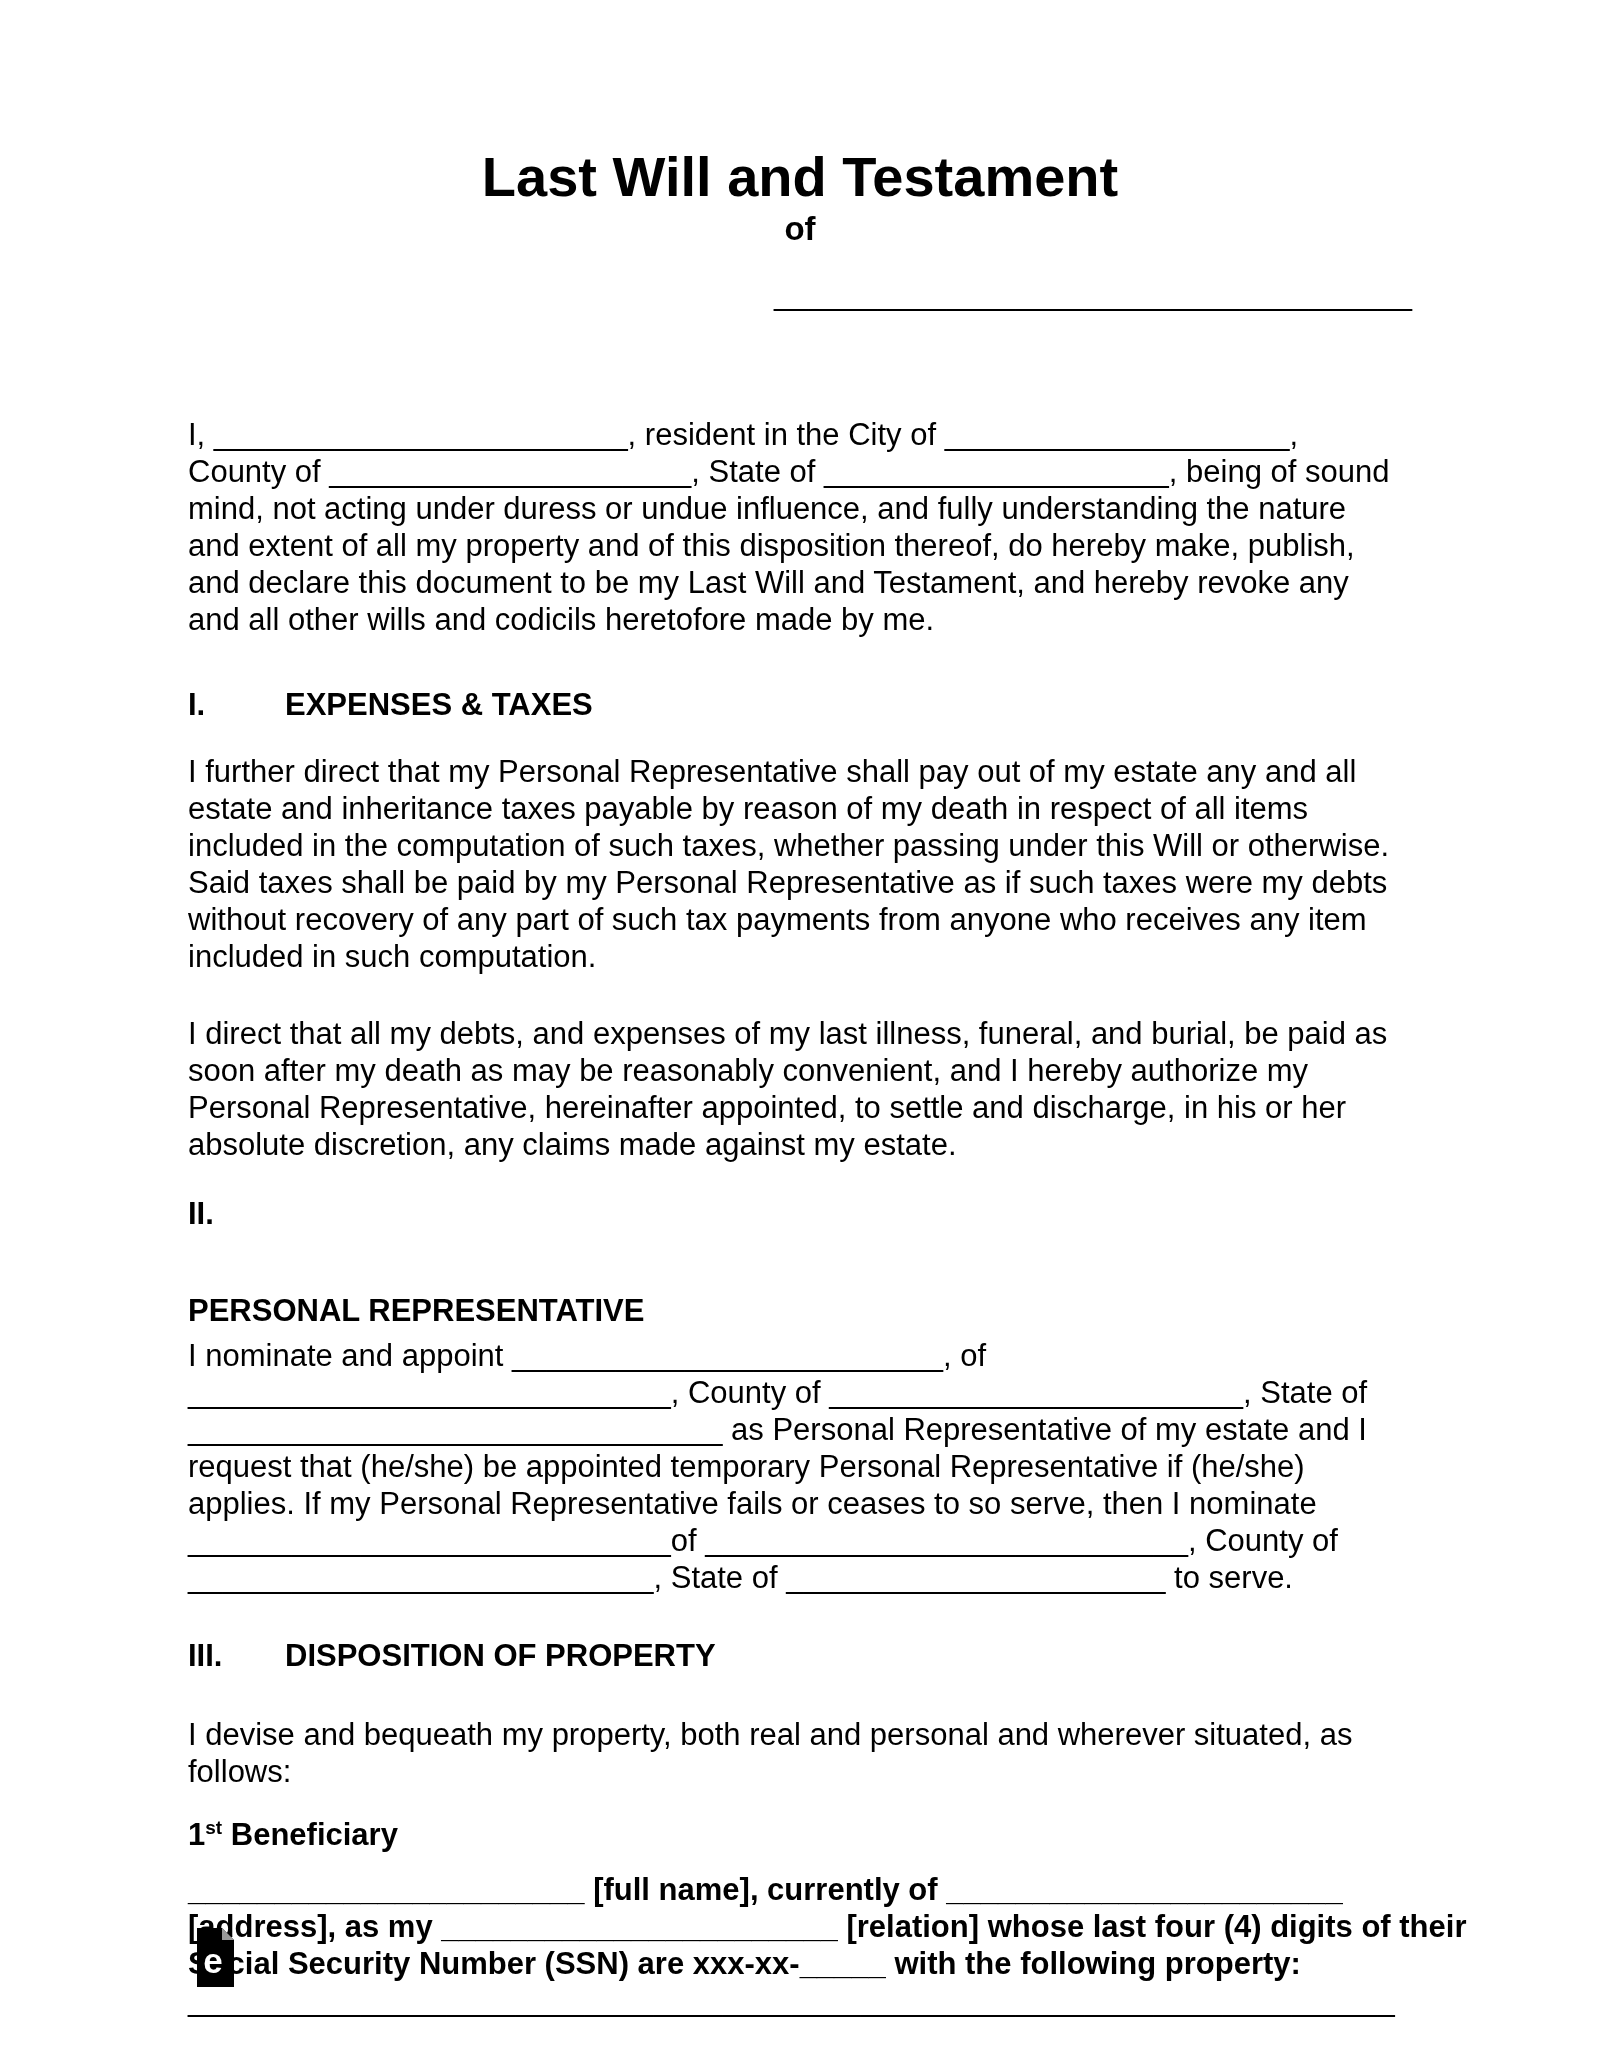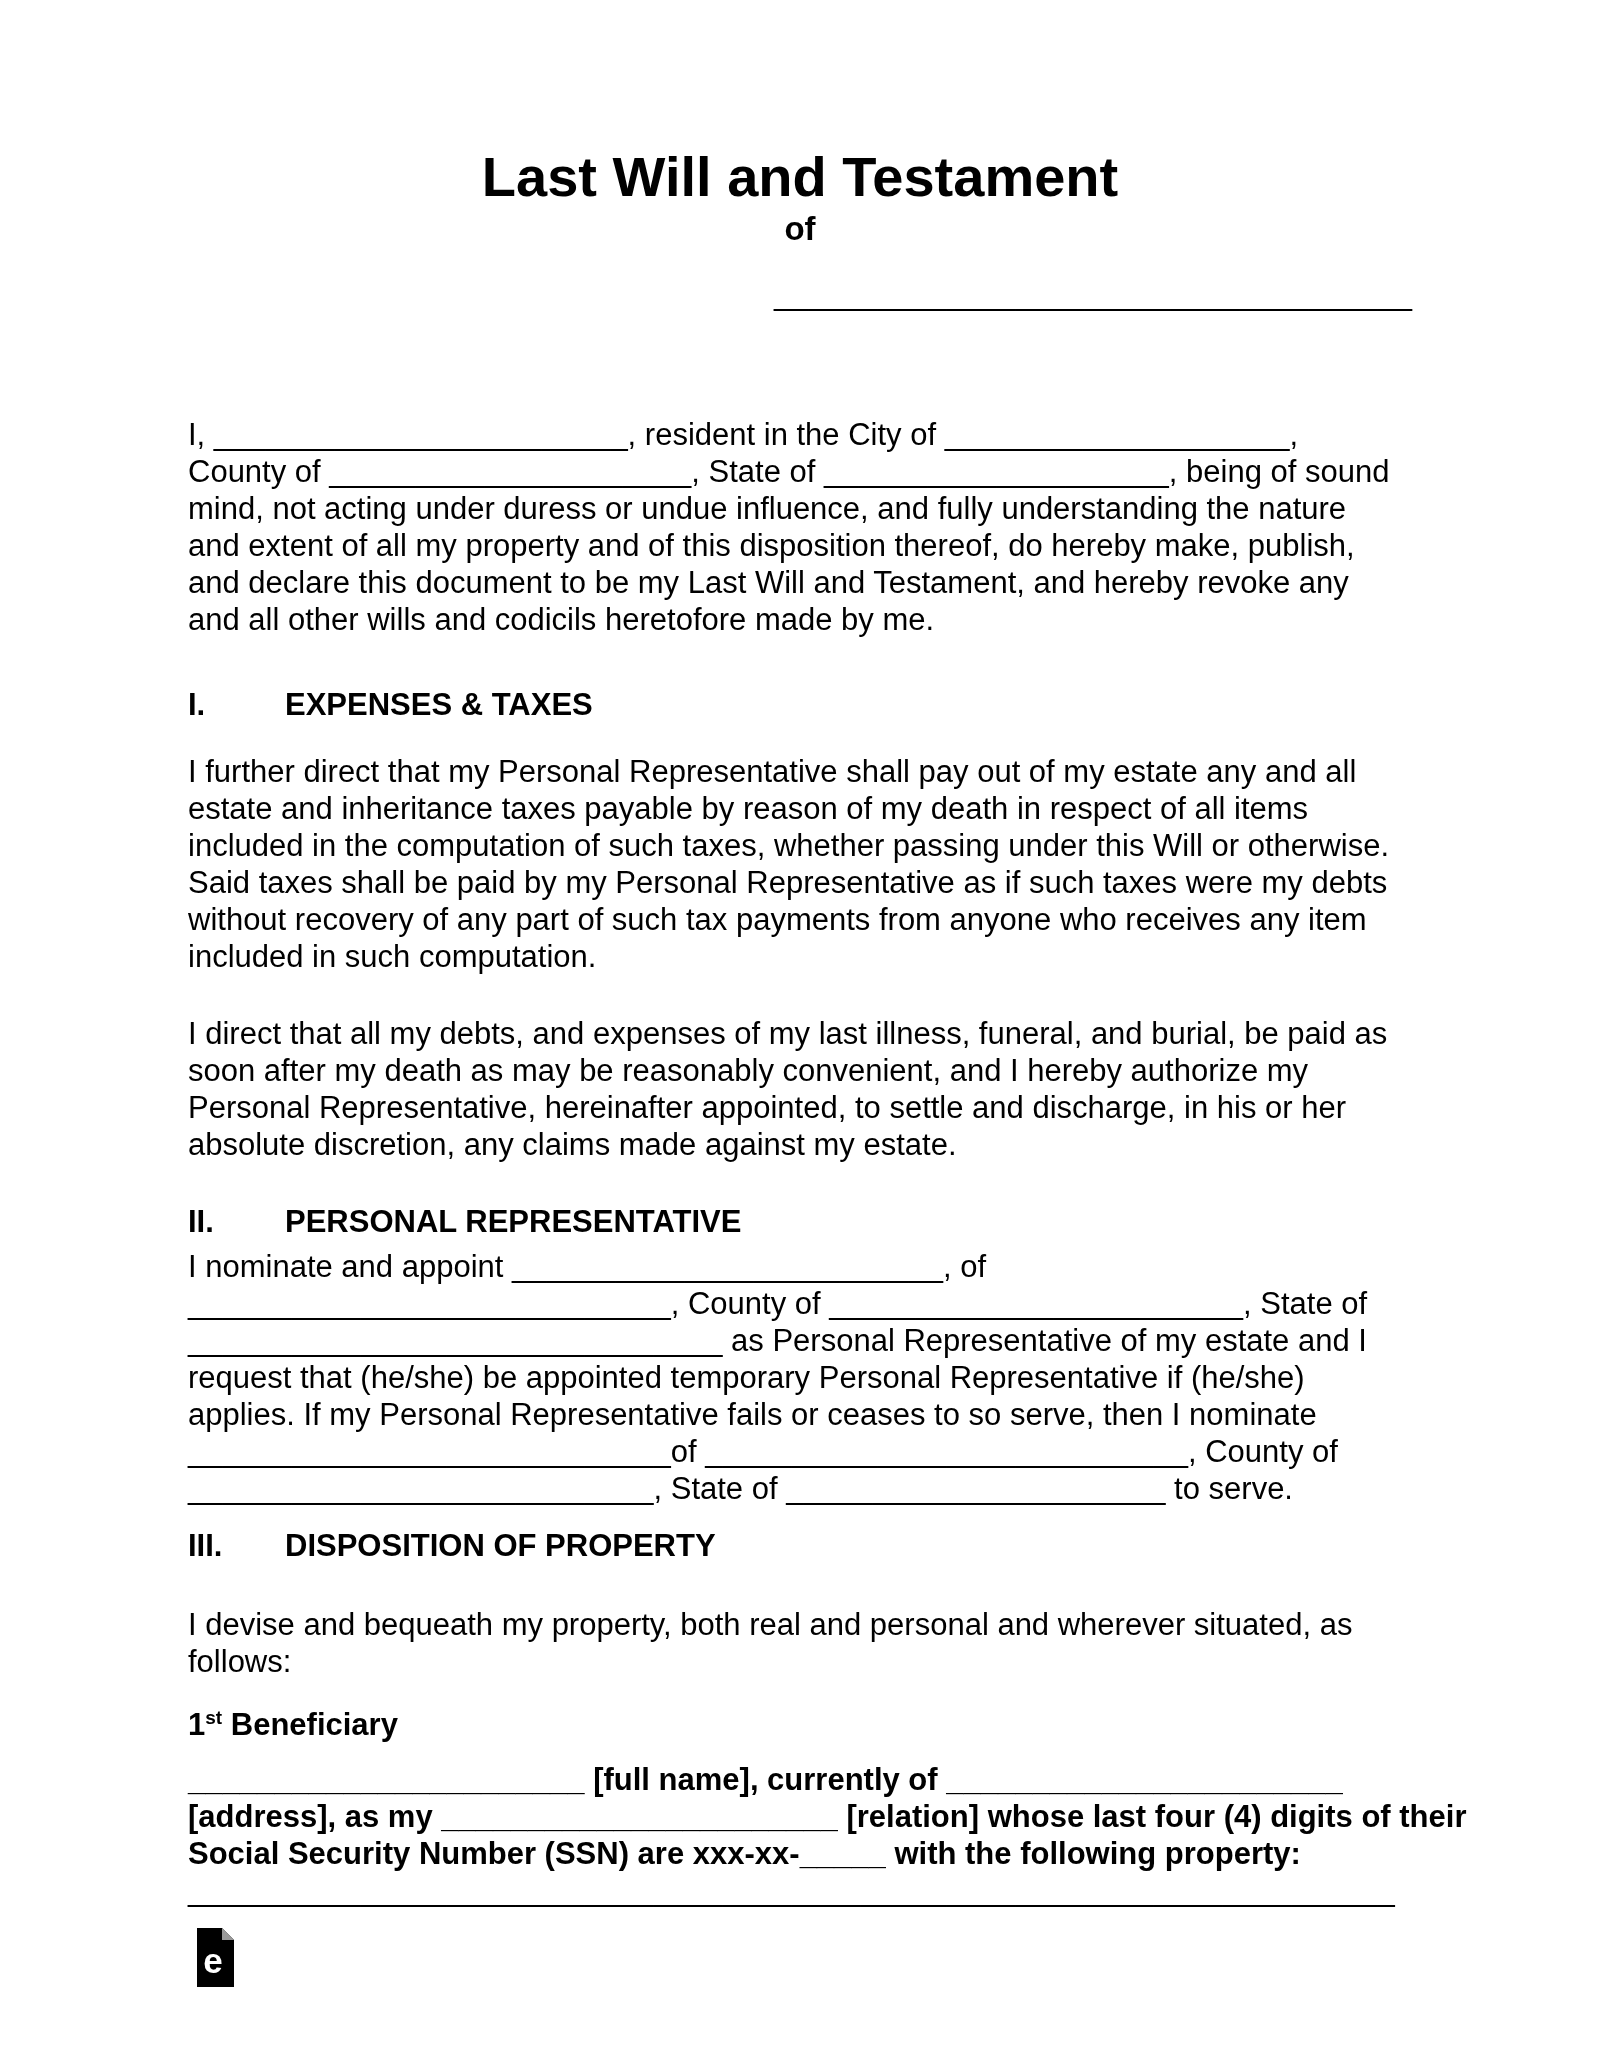--- a/index.html
+++ b/index.html
@@ -41,23 +41,23 @@
   .ben-heading {
     font-size: 31px; line-height: 37px; font-weight: bold;
   }
   .ben-heading sup {
     font-size: 19px; line-height: 0; vertical-align: super; font-weight: bold;
   }
   .mt-open   { margin-top: 103px; }
   .mt-h1     { margin-top: 48px; }
   .mt-p1     { margin-top: 40px; }
   .mt-p2     { margin-top: 30px; }
-  .mt-h2     { margin-top: 40px; }
+  .mt-h2     { margin-top: 32px; flex-direction: column; }
   .mt-p3     { margin-top: 8px; }
-  .mt-h3     { margin-top: 20px; }
+  .mt-h3     { margin-top: 41px; }
   .mt-p4     { margin-top: 42px; }
   .mt-benh   { margin-top: 26px; }
   .mt-benp   { margin-top: 18px; font-weight: bold; }
   .logo {
     position: absolute; left: 197px; top: 1928px;
     width: 37px; height: 59px;
   }
 </style>
 </head>
 <body>

